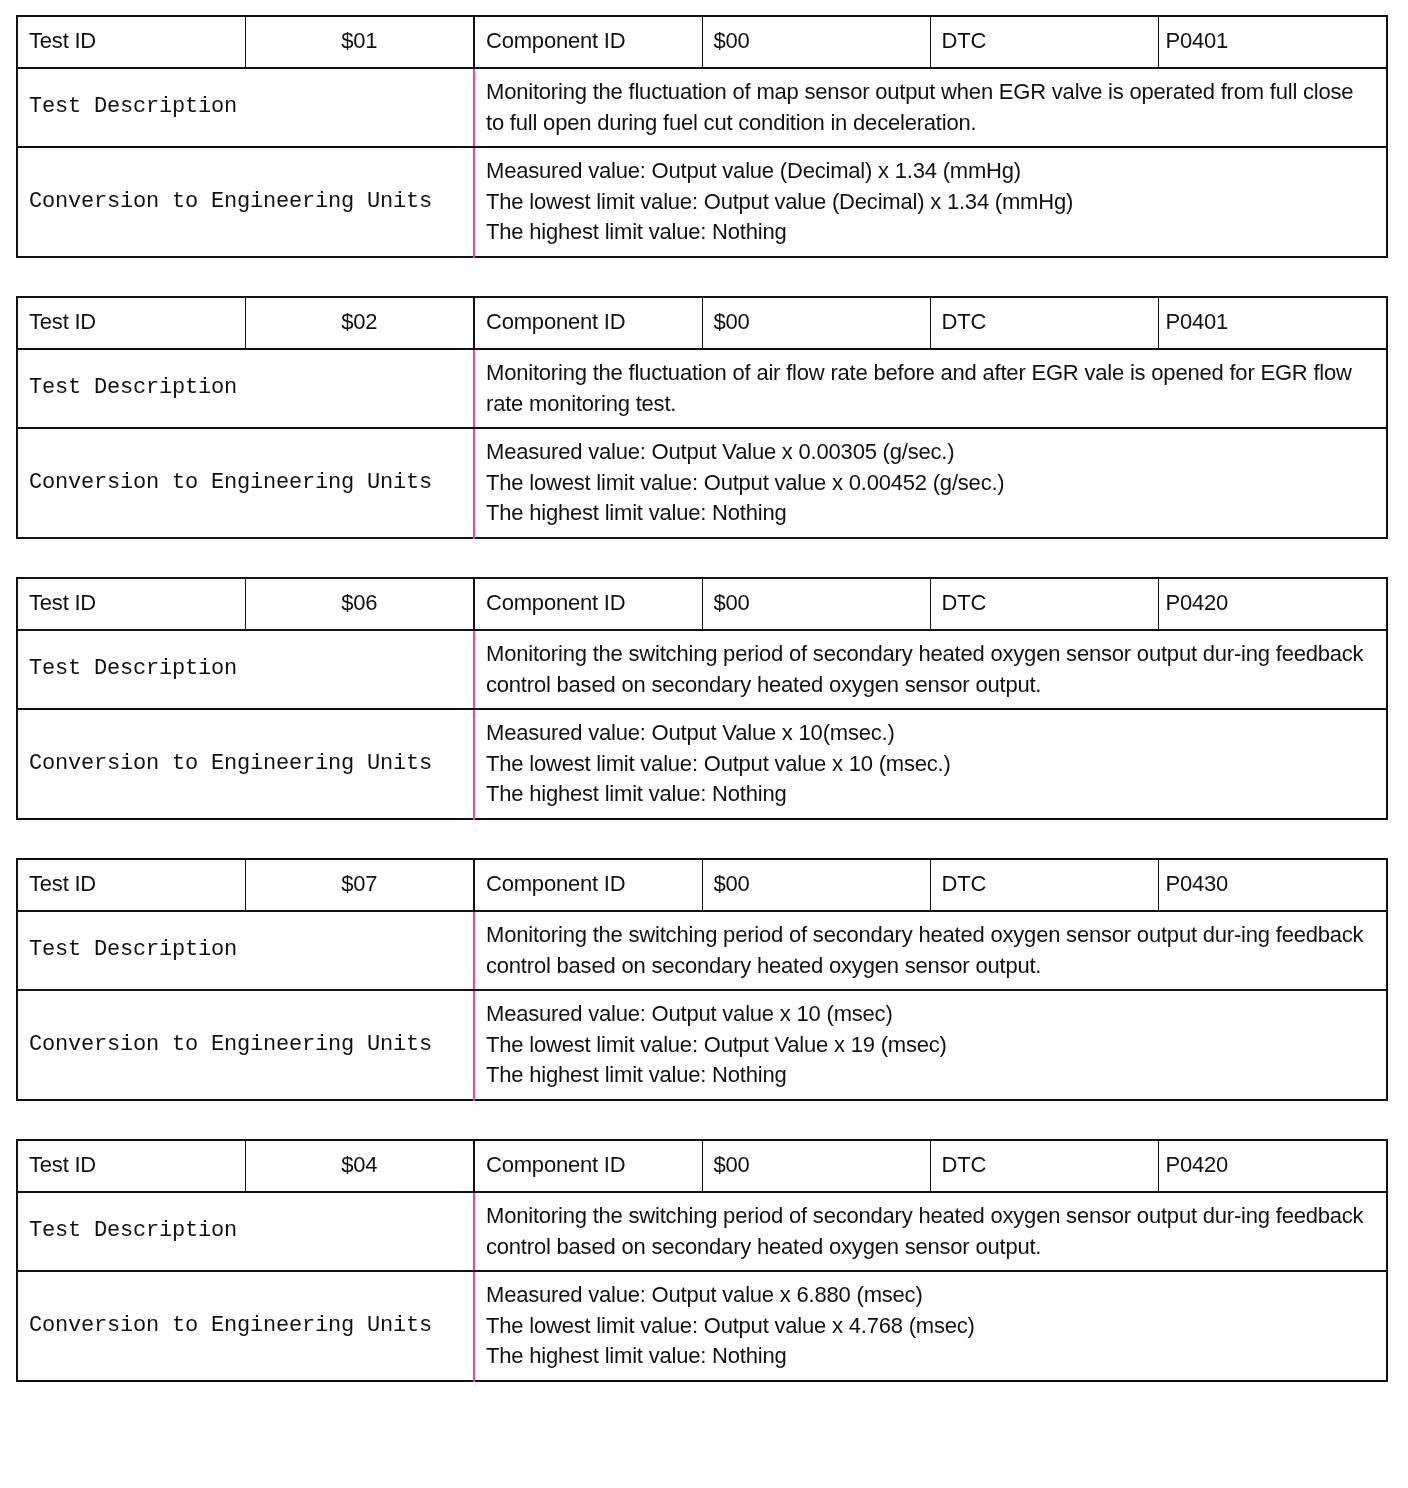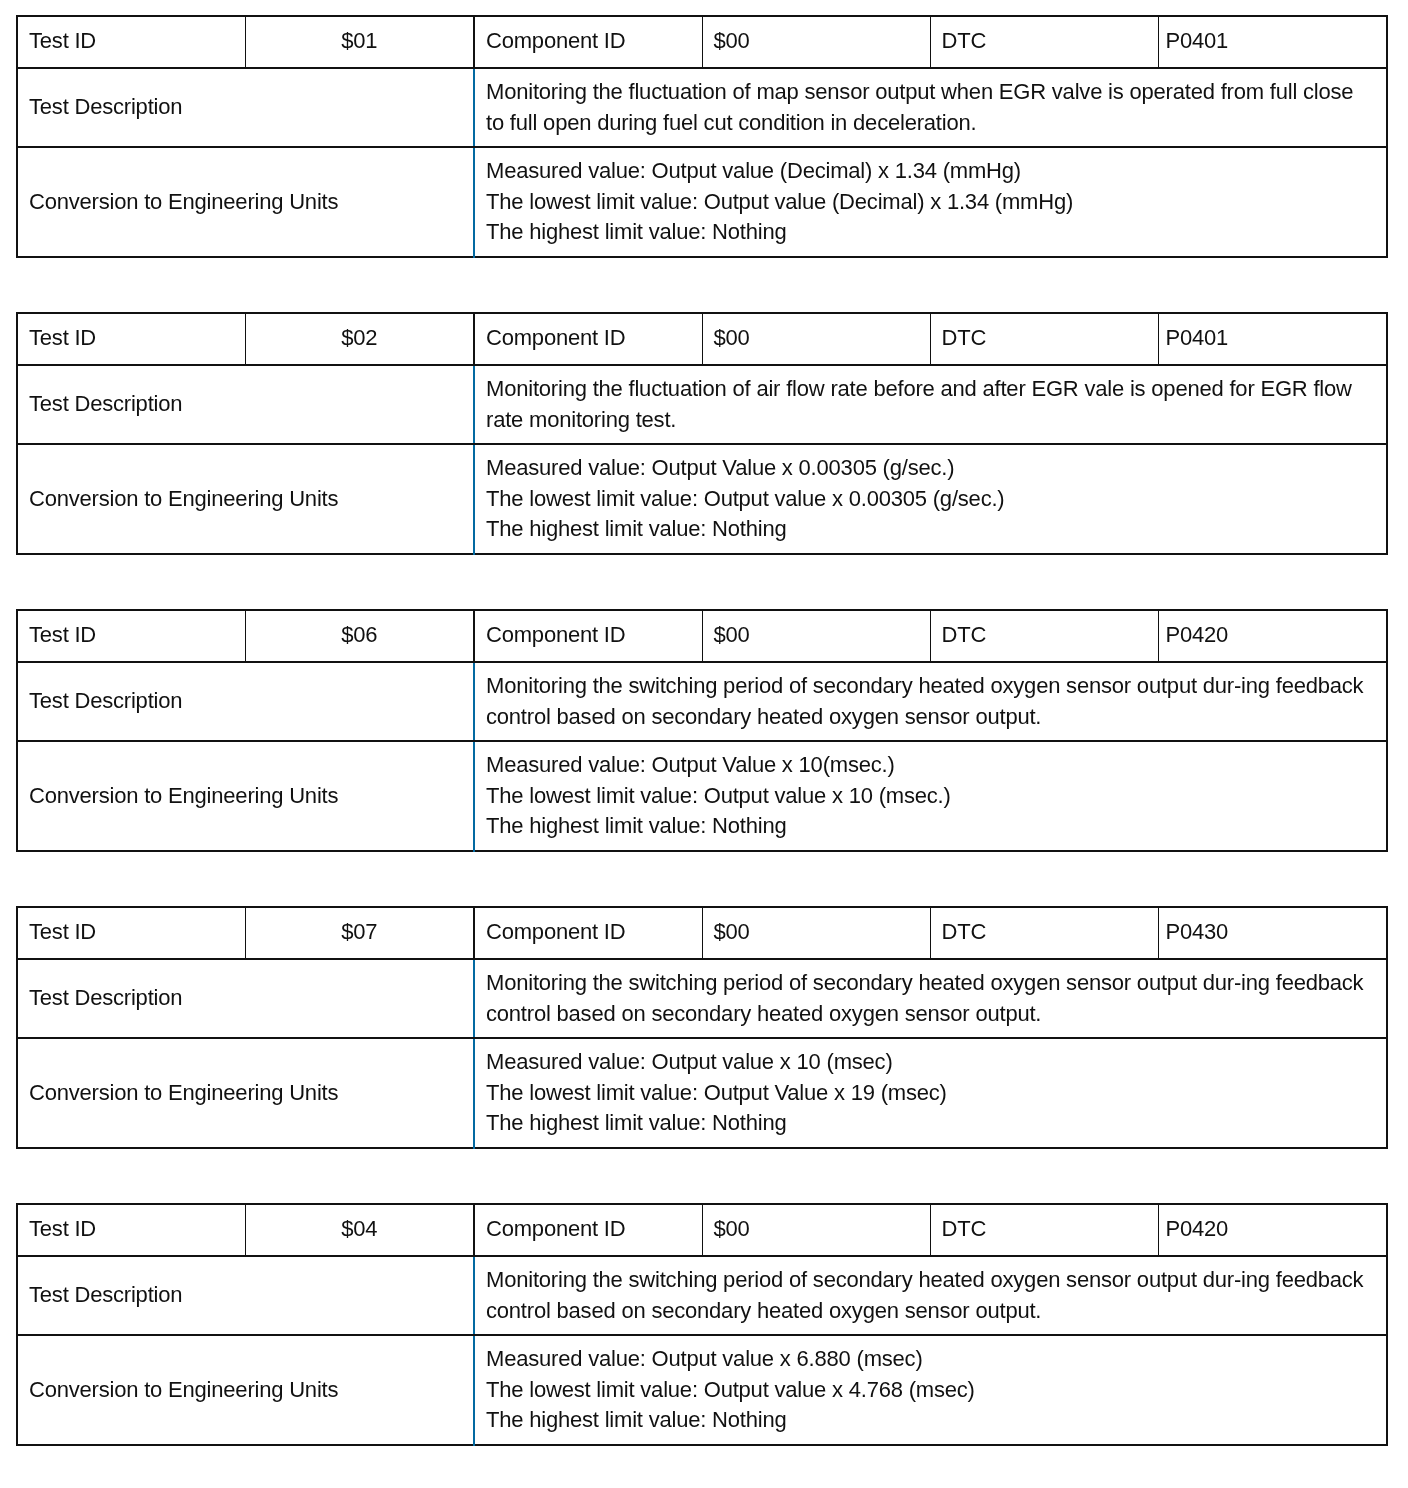--- a/index.html
+++ b/index.html
@@ -19,21 +19,21 @@
     position: absolute;
     left: 16px;
     top: 15px;
     width: 1370px;
   }
   table.monitor {
     width: 1370px;
     border-collapse: collapse;
     table-layout: fixed;
     border: 2px solid #111;
-    margin-bottom: 54px;
+    margin-bottom: 38px;
   }
   table.monitor td {
     padding: 0 11px;
     vertical-align: middle;
     line-height: 30.5px;
     letter-spacing: -0.2px;
     color: #111;
   }
   tr.hdr td {
     height: 48px;
@@ -43,21 +43,22 @@
   }
   tr.hdr td:last-child { border-right: none; padding-left: 7px; }
   tr.desc td {
     height: 77px;
     border-bottom: 2px solid #111;
   }
   tr.conv td {
     height: 108px;
   }
   td.label-col {
-    border-right: 2px solid #0369a1;
+    border-right: 2px solid #ec4899;
+    font-family: Liberation Mono, monospace;
   }
   tr.hdr td.sep-strong {
     border-right: 2px solid #111;
     text-align: center;
   }
 </style>
 </head>
 <body>
 
 <div class="doc" id="doc">
@@ -113,21 +114,21 @@
       <td>P0401</td>
     </tr>
     <tr class="desc">
       <td colspan="2" class="label-col">Test Description</td>
       <td colspan="4">Monitoring the fluctuation of air flow rate before and after EGR vale is opened for EGR flow rate monitoring test.</td>
     </tr>
     <tr class="conv">
       <td colspan="2" class="label-col">Conversion to Engineering Units</td>
       <td colspan="4">
         <div>Measured value: Output Value x 0.00305 (g/sec.)</div>
-        <div>The lowest limit value: Output value x 0.00305 (g/sec.)</div>
+        <div>The lowest limit value: Output value x 0.00452 (g/sec.)</div>
         <div>The highest limit value: Nothing</div>
       </td>
     </tr>
   </tbody>
     </table>
 
   <table class="monitor">
     <colgroup>
       <col style="width:228px">
         <col style="width:229px">

